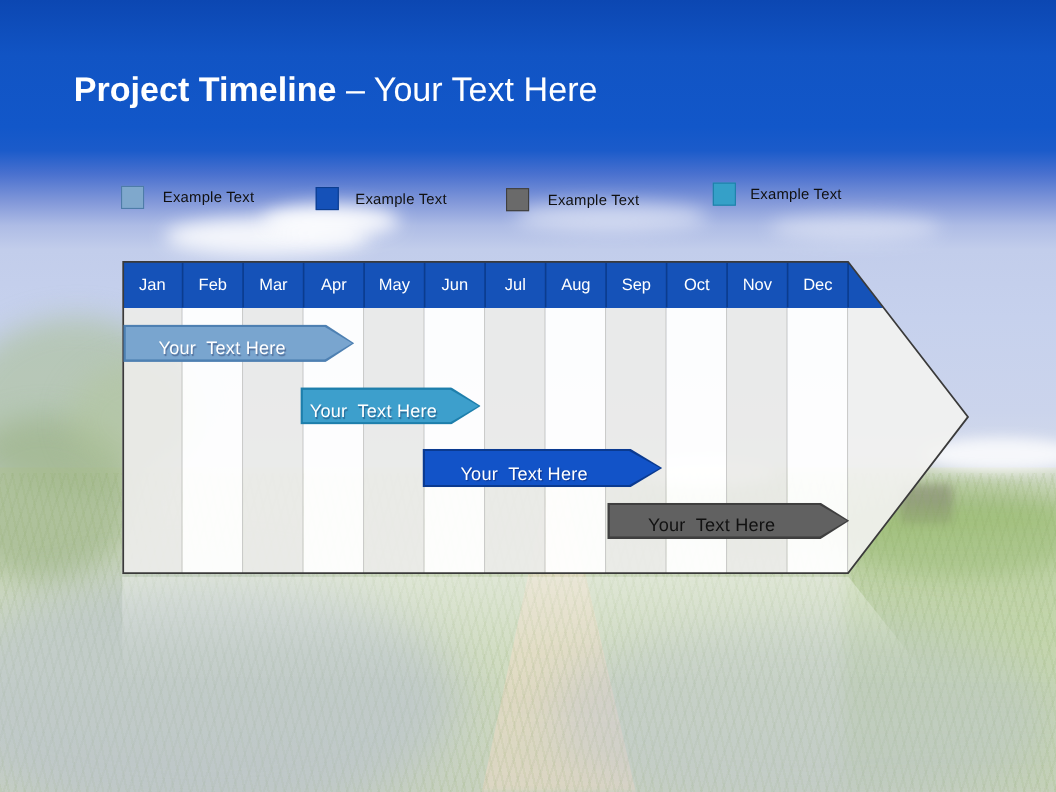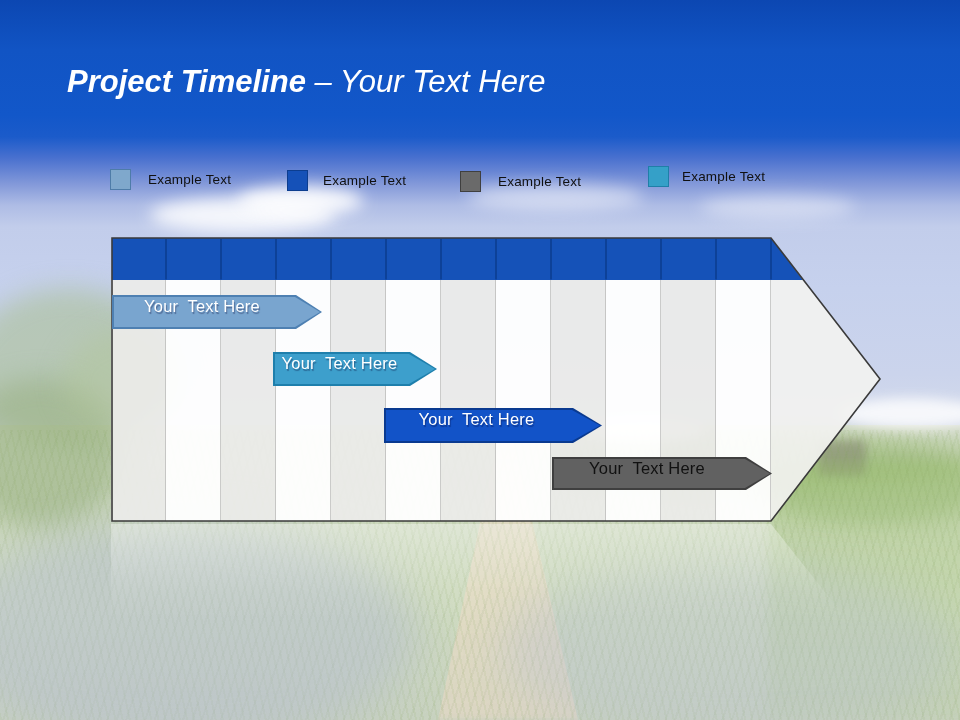--- a/index.html
+++ b/index.html
@@ -43,21 +43,21 @@
     filter:blur(2.5px); }
   .cloud { position:absolute; background:#ffffff; border-radius:50%; filter:blur(8px); }
   .cloud.c1 { left:150px; top:198px; width:185px; height:34px; opacity:.85; }
   .cloud.c2 { left:238px; top:186px; width:125px; height:30px; opacity:.9; }
   .cloud.c3 { left:468px; top:184px; width:175px; height:26px; opacity:.5; }
   .cloud.c4 { left:700px; top:195px; width:155px; height:24px; opacity:.42; }
   .cloud.c5 { left:838px; top:398px; width:145px; height:30px; opacity:.8; filter:blur(6px); }
   .cloud.c6 { left:585px; top:418px; width:120px; height:24px; opacity:.7; filter:blur(6px); }
   
   .title { position:absolute; left:67px; top:63px; margin:0; z-index:8;
-    font-size:31px; line-height:1.2; font-weight:400; color:#ffffff; white-space:pre;font-style:italic; }
+    font-size:31px; line-height:1.2; font-weight:400; color:#ffffff; white-space:pre; }
   .title .title-bold { font-weight:700; }
   
   .legend-item { position:absolute; display:flex; align-items:center; z-index:8; }
   .legend-item.li1 { left:110px; top:169px; }
   .legend-item.li2 { left:287px; top:170px; }
   .legend-item.li3 { left:460px; top:171px; }
   .legend-item.li4 { left:648px; top:166px; }
   .legend-swatch { width:21px; height:21px; box-sizing:border-box; border:1.5px solid #333; flex:none; }
   .legend-label { font-size:13.5px; font-weight:400; color:#101010; letter-spacing:.2px; }
   .li1 .legend-label { margin-left:17px; }
@@ -66,21 +66,21 @@
   .li4 .legend-label { margin-left:13px; }
   
   .chart { position:absolute; left:111px; top:236px; width:772px; height:288px; z-index:10; }
   .grid { position:absolute; left:0; top:44px; width:660px; height:241px; display:flex; }
   .grid-col { flex:1; border-right:1px solid rgba(186,186,184,.75); box-sizing:border-box; }
   .chart svg { position:absolute; left:0; top:0; overflow:visible; }
   .month-row { position:absolute; left:0; top:2px; width:660px; height:42px; display:flex; }
   .month-cell { flex:1; display:flex; align-items:center; justify-content:center;
     color:#ffffff; font-size:15px; }
   .bar { position:absolute; z-index:30; }
-  .bar-fill { position:absolute; inset:2px; display:flex; align-items:flex-start; justify-content:center; }
+  .bar-fill { position:absolute; inset:2px; display:flex; align-items:flex-end; justify-content:center; }
   .bar-label { font-size:16.5px; white-space:pre; letter-spacing:.2px; }
   .bar-label.light { color:#ffffff; text-shadow:1px 1.5px 1px rgba(0,0,50,.35); }
   .bar-label.dark { color:#111111; }
   
   .reflection { position:absolute; left:111px; top:524px; width:740px; height:96px; z-index:6;
     background:linear-gradient(180deg, rgba(255,255,255,.36), rgba(255,255,255,.06) 72%, rgba(255,255,255,0));
     clip-path:polygon(0 0, 660px 0, 736px 96px, 0 96px); }
 </style>
 </head>
 <body>
@@ -153,20 +153,34 @@
           <line x1="330" x2="330" y1="3" y2="43.5" stroke-width="1.5" style="stroke: rgb(11, 60, 142);"></line>
           <line x1="385" x2="385" y1="3" y2="43.5" stroke-width="1.5" style="stroke: rgb(11, 60, 142);"></line>
           <line x1="440" x2="440" y1="3" y2="43.5" stroke-width="1.5" style="stroke: rgb(11, 60, 142);"></line>
           <line x1="495" x2="495" y1="3" y2="43.5" stroke-width="1.5" style="stroke: rgb(11, 60, 142);"></line>
           <line x1="550" x2="550" y1="3" y2="43.5" stroke-width="1.5" style="stroke: rgb(11, 60, 142);"></line>
           <line x1="605" x2="605" y1="3" y2="43.5" stroke-width="1.5" style="stroke: rgb(11, 60, 142);"></line>
           <line x1="660" x2="660" y1="3" y2="43.5" stroke-width="1.5" style="stroke: rgb(11, 60, 142);"></line>
         </g>
       <polygon points="1,2 660,2 769,143 660,285 1,285" fill="none" stroke-width="1.6" style="stroke: rgb(58, 58, 58);"></polygon>
     </svg>
+    <div class="month-row" id="month-row">
+        <div class="month-cell">Jan</div>
+        <div class="month-cell">Feb</div>
+        <div class="month-cell">Mar</div>
+        <div class="month-cell">Apr</div>
+        <div class="month-cell">May</div>
+        <div class="month-cell">Jun</div>
+        <div class="month-cell">Jul</div>
+        <div class="month-cell">Aug</div>
+        <div class="month-cell">Sep</div>
+        <div class="month-cell">Oct</div>
+        <div class="month-cell">Nov</div>
+        <div class="month-cell">Dec</div>
+      </div>
   </div>
 
   <div class="reflection"></div>
 
 <div class="bar" style="left: 112px; top: 295px; width: 210px; height: 34px; background: rgb(78, 128, 178); clip-path: polygon(0px 0px, calc(100% - 26px) 0px, 100% 50%, calc(100% - 26px) 100%, 0px 100%);">
       <div class="bar-fill" style="background: rgb(121, 165, 207); clip-path: polygon(0px 0px, calc(100% - 25px) 0px, 100% 50%, calc(100% - 25px) 100%, 0px 100%); padding-right: 30px; box-sizing: border-box;">
         <span class="bar-label light">Your  Text Here</span>
       </div>
     </div>
     <div class="bar" style="left: 273px; top: 352px; width: 164px; height: 34px; background: rgb(30, 127, 172); clip-path: polygon(0px 0px, calc(100% - 27px) 0px, 100% 50%, calc(100% - 27px) 100%, 0px 100%);">

